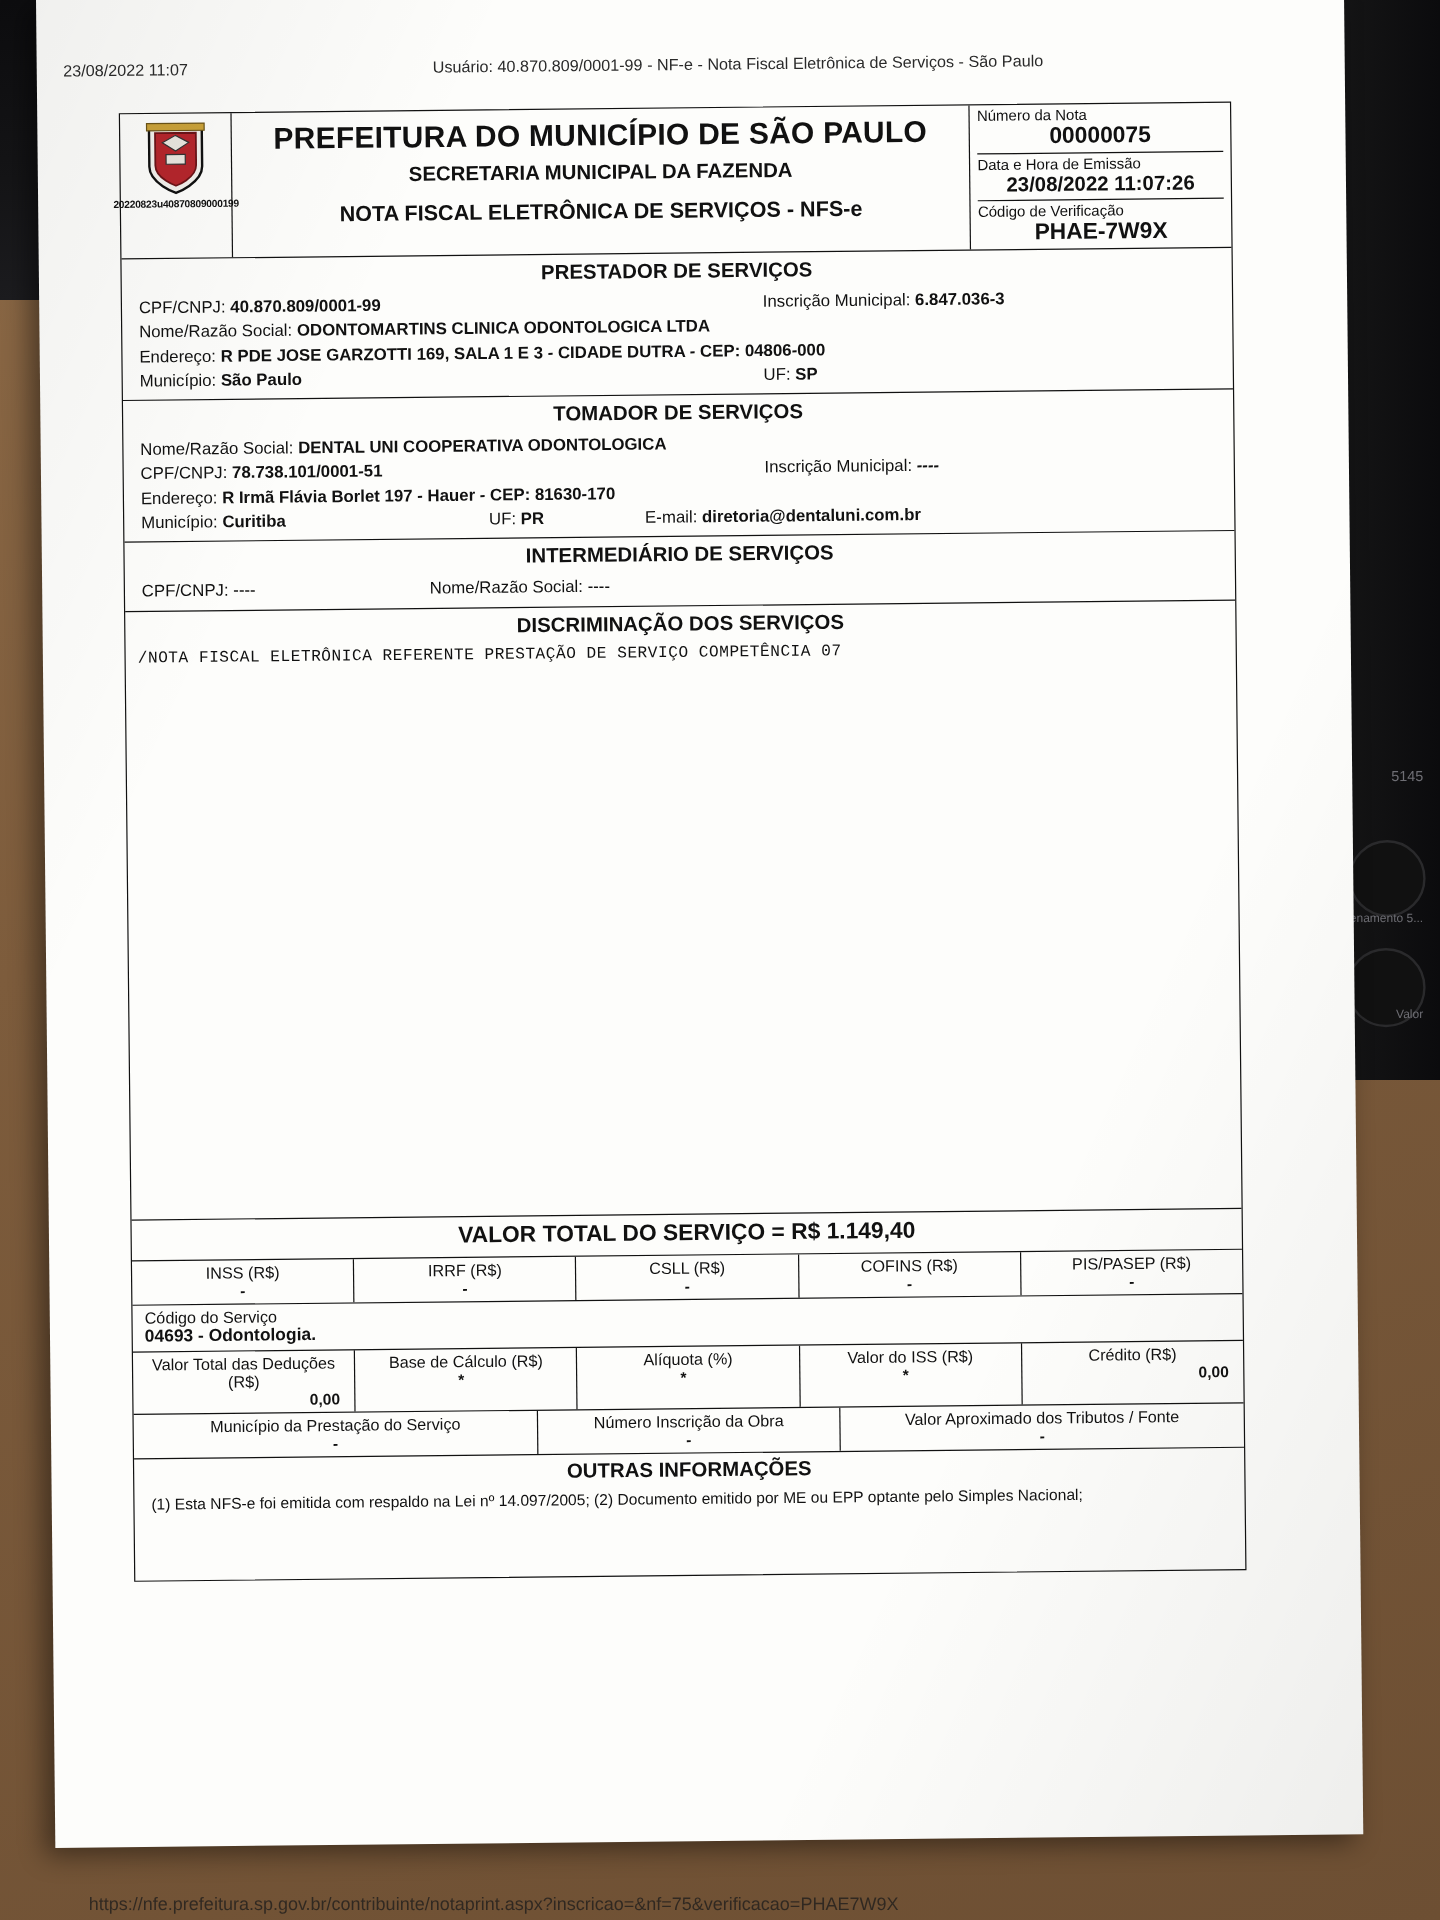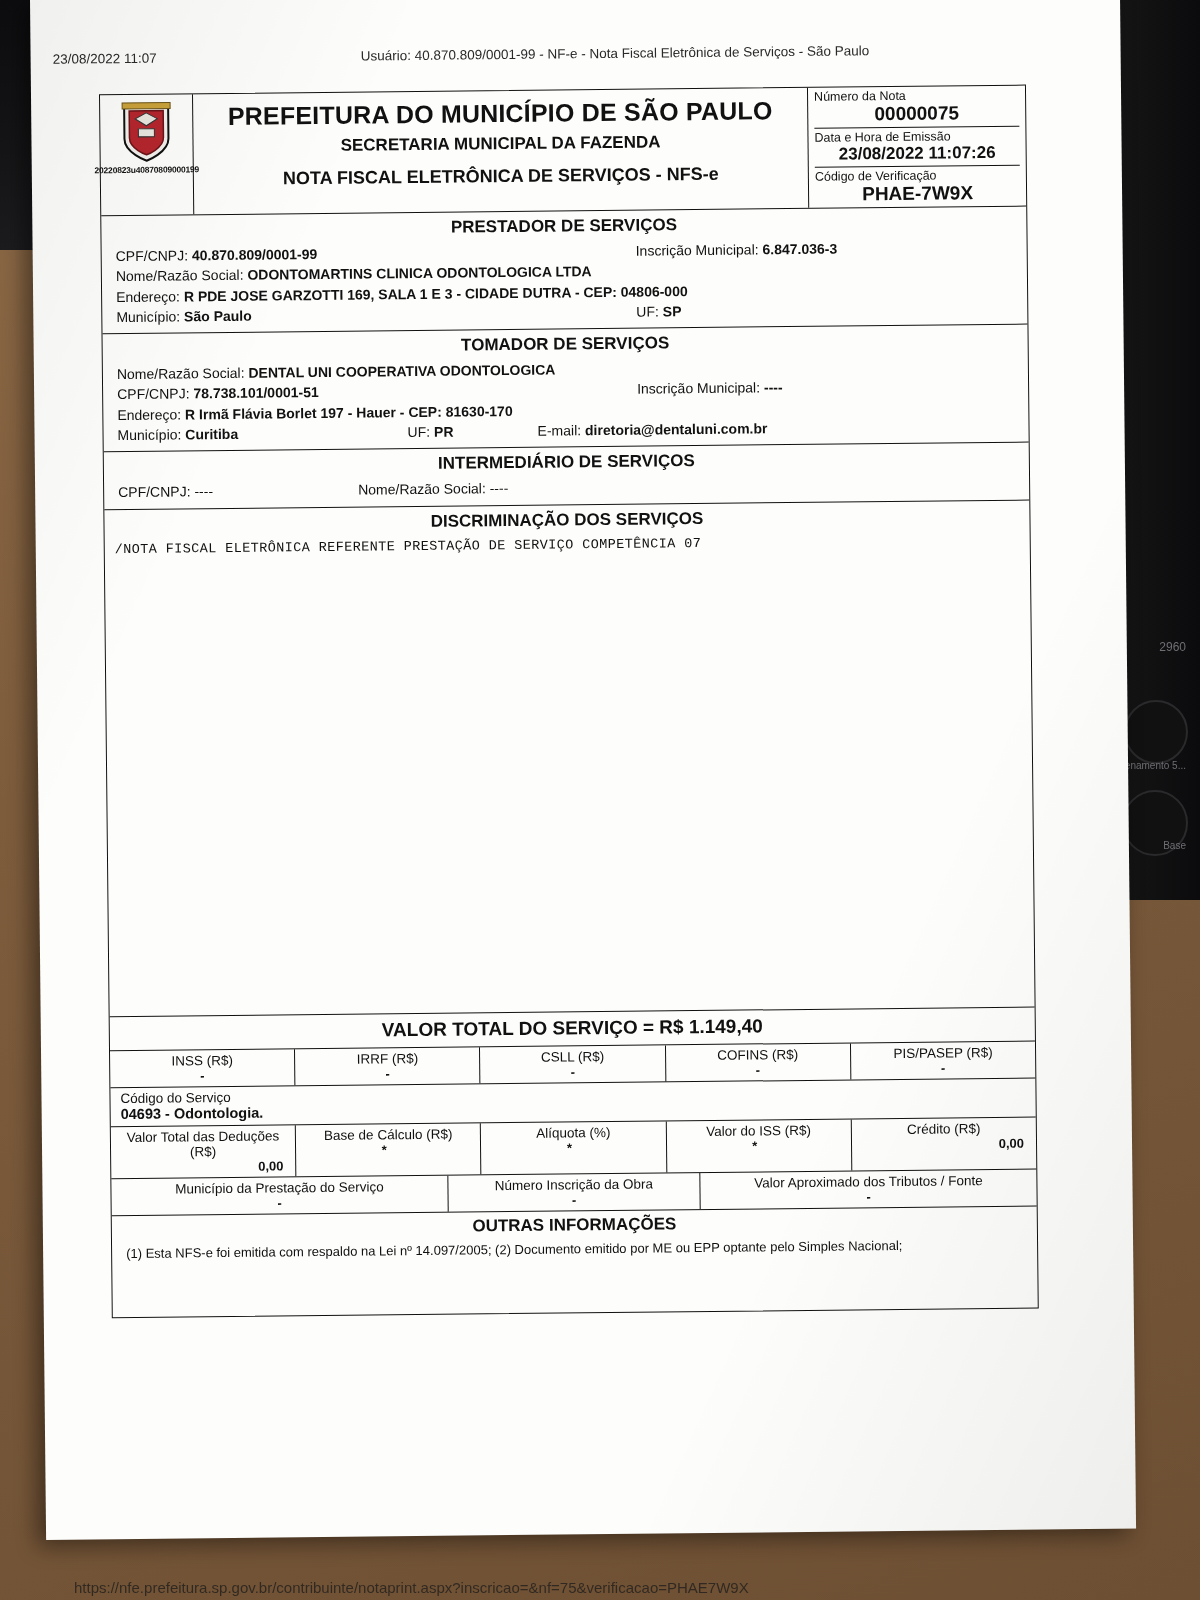--- a/index.html
+++ b/index.html
@@ -147,25 +147,25 @@
   </div>
   <div class="keyrow" style="left:1085px;top:18px;">
     <div class="key" style="width:86px;height:56px;font-size:22px;">↵</div>
   </div>
   <div class="keyrow" style="left:1100px;top:110px;">
     <div class="key" style="width:70px;height:52px;font-size:20px;">⇧</div>
   </div>
 </div>
 
 <div class="laptop-right">
-  <div class="side-label" style="top:640px;">2960</div>
+  <div class="side-label" style="top:640px;">5145</div>
   <div class="speaker" style="top:700px;width:60px;height:60px;"></div>
   <div class="side-label" style="top:760px;font-size:10px;">Armazenamento 5...</div>
   <div class="speaker" style="top:790px;width:62px;height:62px;"></div>
-  <div class="side-label" style="top:840px;font-size:10px;">Base</div>
+  <div class="side-label" style="top:840px;font-size:10px;">Valor</div>
 </div>
 
 <div class="url-line">https://nfe.prefeitura.sp.gov.br/contribuinte/notaprint.aspx?inscricao=&amp;nf=75&amp;verificacao=PHAE7W9X</div>
 
 <div class="paper">
 
   <div class="pg-head">
     <div class="dt">23/08/2022 11:07</div>
     <div class="ti">Usuário: 40.870.809/0001-99 - NF-e - Nota Fiscal Eletrônica de Serviços - São Paulo</div>
   </div>

